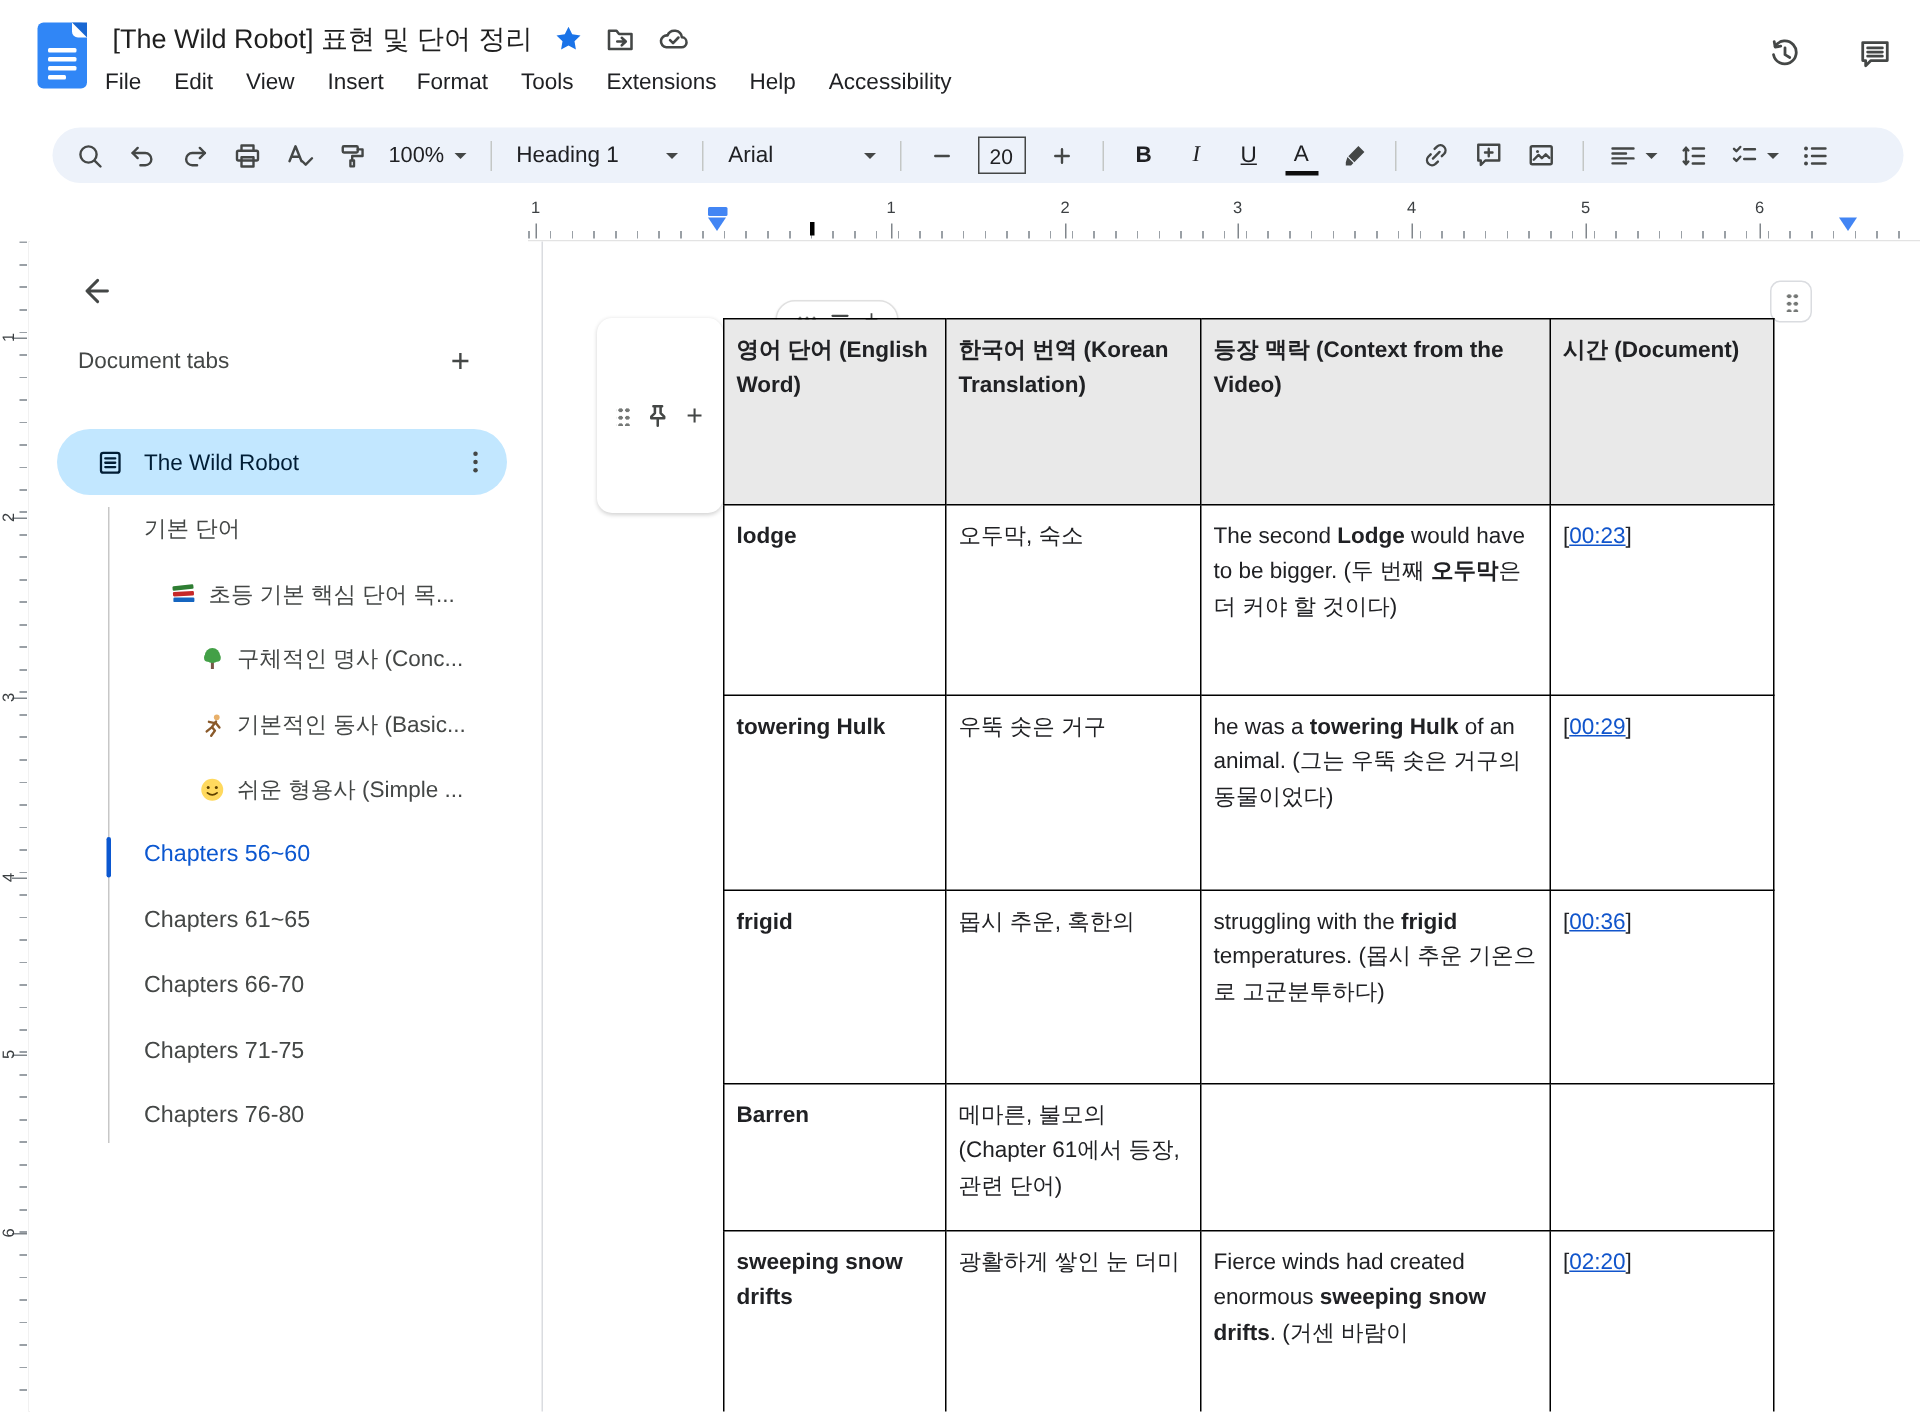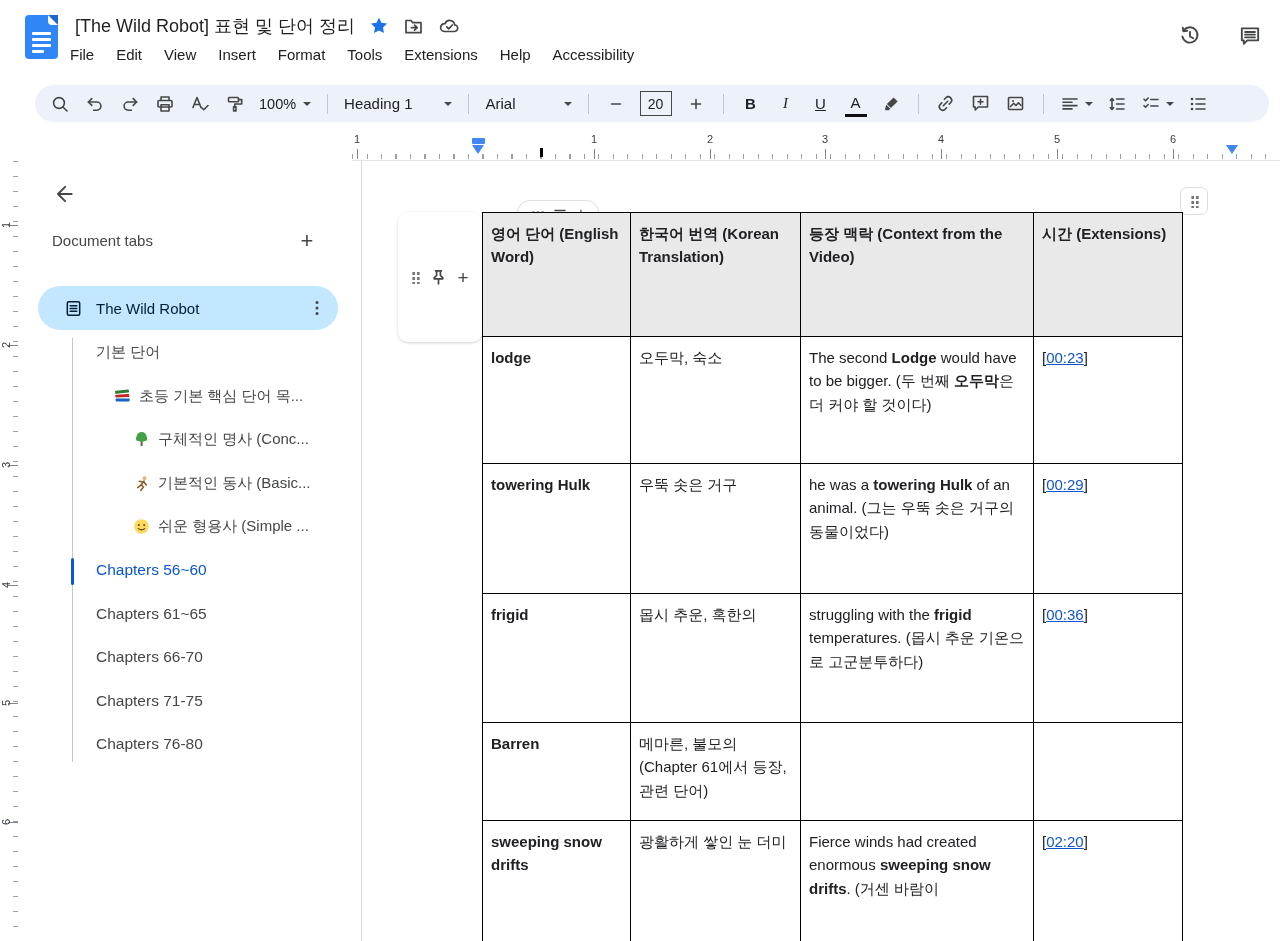--- a/index.html
+++ b/index.html
@@ -25,21 +25,21 @@
   .toolbar{
     position:absolute;left:35px;top:85px;width:1234px;height:37px;background:#edf2fa;border-radius:19px;
     display:flex;align-items:center;gap:13px;padding:0 14px;box-sizing:border-box;font-size:15px;color:#202124;
   }
   .tbtn{min-width:22px;height:24px;display:flex;align-items:center;justify-content:center;gap:5px;}
   .tbtn svg{stroke:#444746;fill:none;stroke-width:1.6;stroke-linecap:round;stroke-linejoin:round;}
   .tdiv{width:1px;height:20px;background:#c4c7c5;margin:0 3px;}
   .caret{width:0;height:0;border-left:4px solid transparent;border-right:4px solid transparent;border-top:4.5px solid #444746;}
   .zoom-sel{display:flex;align-items:center;gap:7px;font-size:14.5px;}
   .style-sel{display:flex;align-items:center;gap:32px;}
-  .font-sel{display:flex;align-items:center;gap:48px;}
+  .font-sel{display:flex;align-items:center;gap:60px;}
   .size-box{width:30px;height:23px;border:1px solid #444746;border-radius:0;display:flex;align-items:center;justify-content:center;font-size:14px;}
   .fmt{font-size:15px;width:16px;text-align:center;}
   .fmt.b{font-weight:700;}
   .fmt.i{font-style:italic;font-family:"Liberation Serif",serif;}
   .fmt.u{text-decoration:underline;}
   .fmt.a{border-bottom:3px solid #0f0f0f;line-height:15px;font-weight:500;}
   
   .h-ruler{position:absolute;left:352px;top:130px;width:928px;height:30px;border-bottom:1px solid #e3e3e3;}
   .h-ruler .minor{position:absolute;left:0;right:0;bottom:1px;height:5px;
     background-image:repeating-linear-gradient(to right,#9aa0a6 0 1px,transparent 1px 14.5px);}
@@ -437,21 +437,21 @@
       <col style="width:148px">
         <col style="width:170px">
         <col style="width:233px">
         <col style="width:149px">
     </colgroup>
     <tbody>
         <tr class="hdr">
       <td class="hw1">영어 단어 (English Word)</td>
       <td class="hw2">한국어 번역 (Korean Translation)</td>
       <td>등장 맥락 (Context from the Video)</td>
-      <td>시간 (Extensions)</td>
+      <td>시간 (Document)</td>
     </tr>
     <tr style="height:127px">
       <td class="w">lodge</td>
       <td><span>오두막, 숙소</span></td>
       <td><span>The second </span><span class="b">Lodge</span><span> would have to be bigger. (두 번째 </span><span class="b">오두막</span><span>은 더 커야 할 것이다)</span></td>
       <td><span>[</span><span class="lnk">00:23</span><span>]</span></td>
     </tr>
     <tr style="height:130px">
       <td class="w">towering Hulk</td>
       <td><span>우뚝 솟은 거구</span></td>

